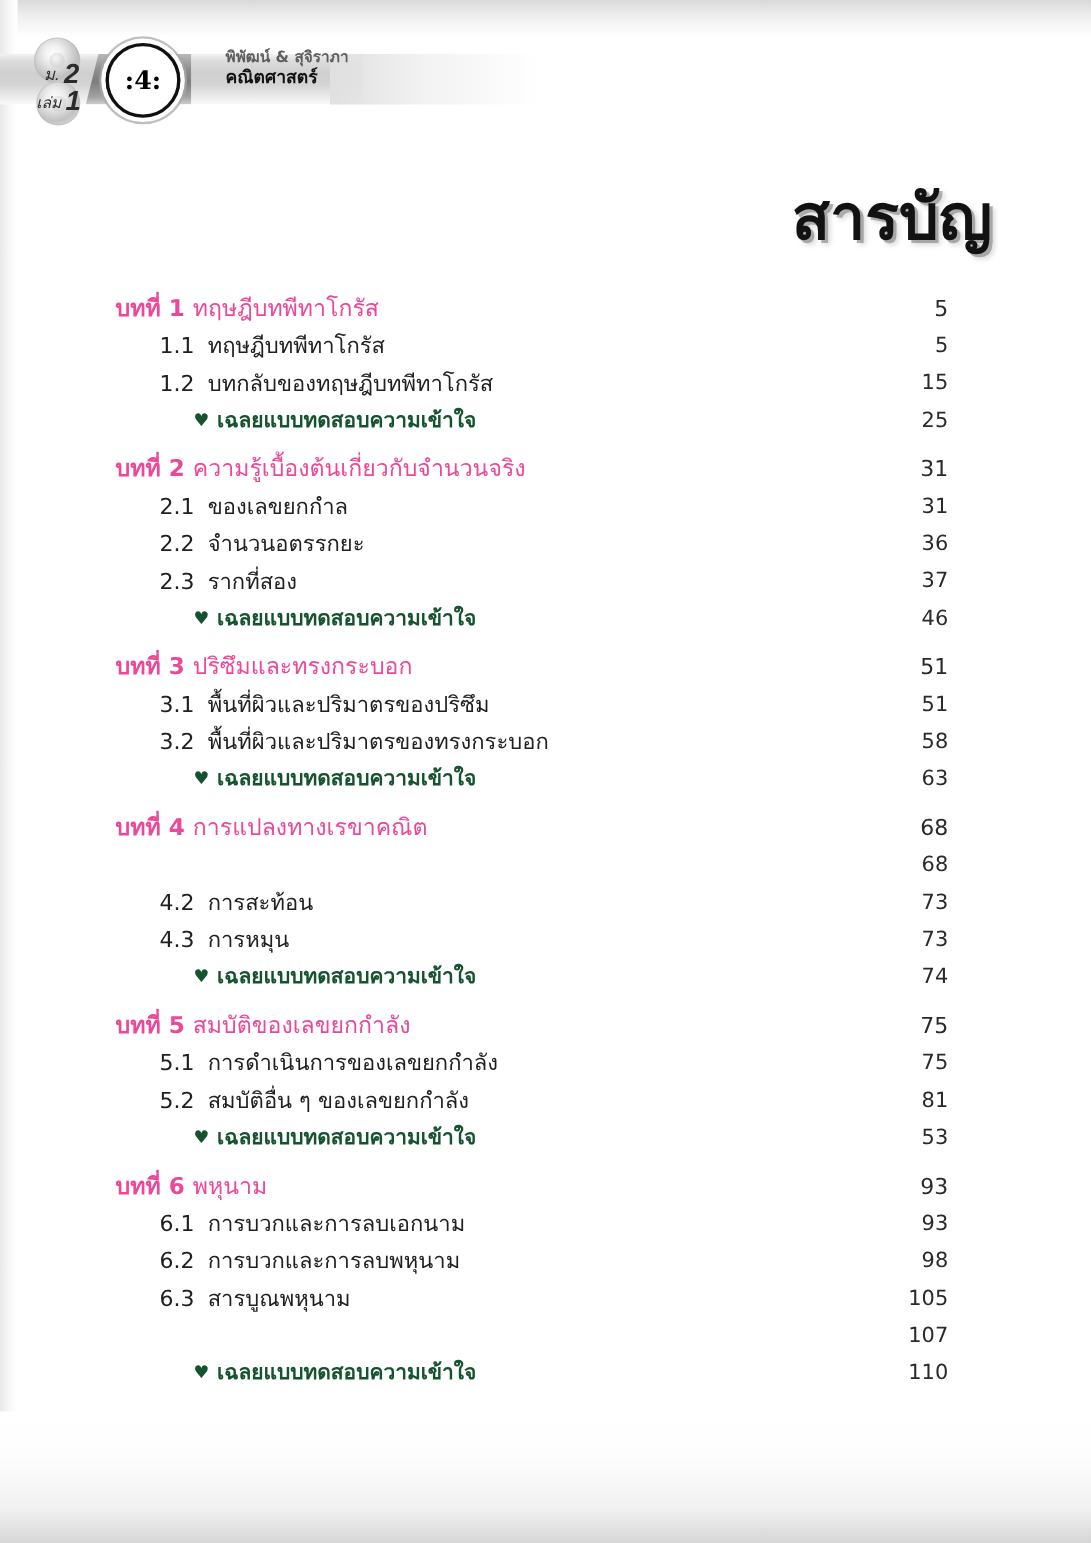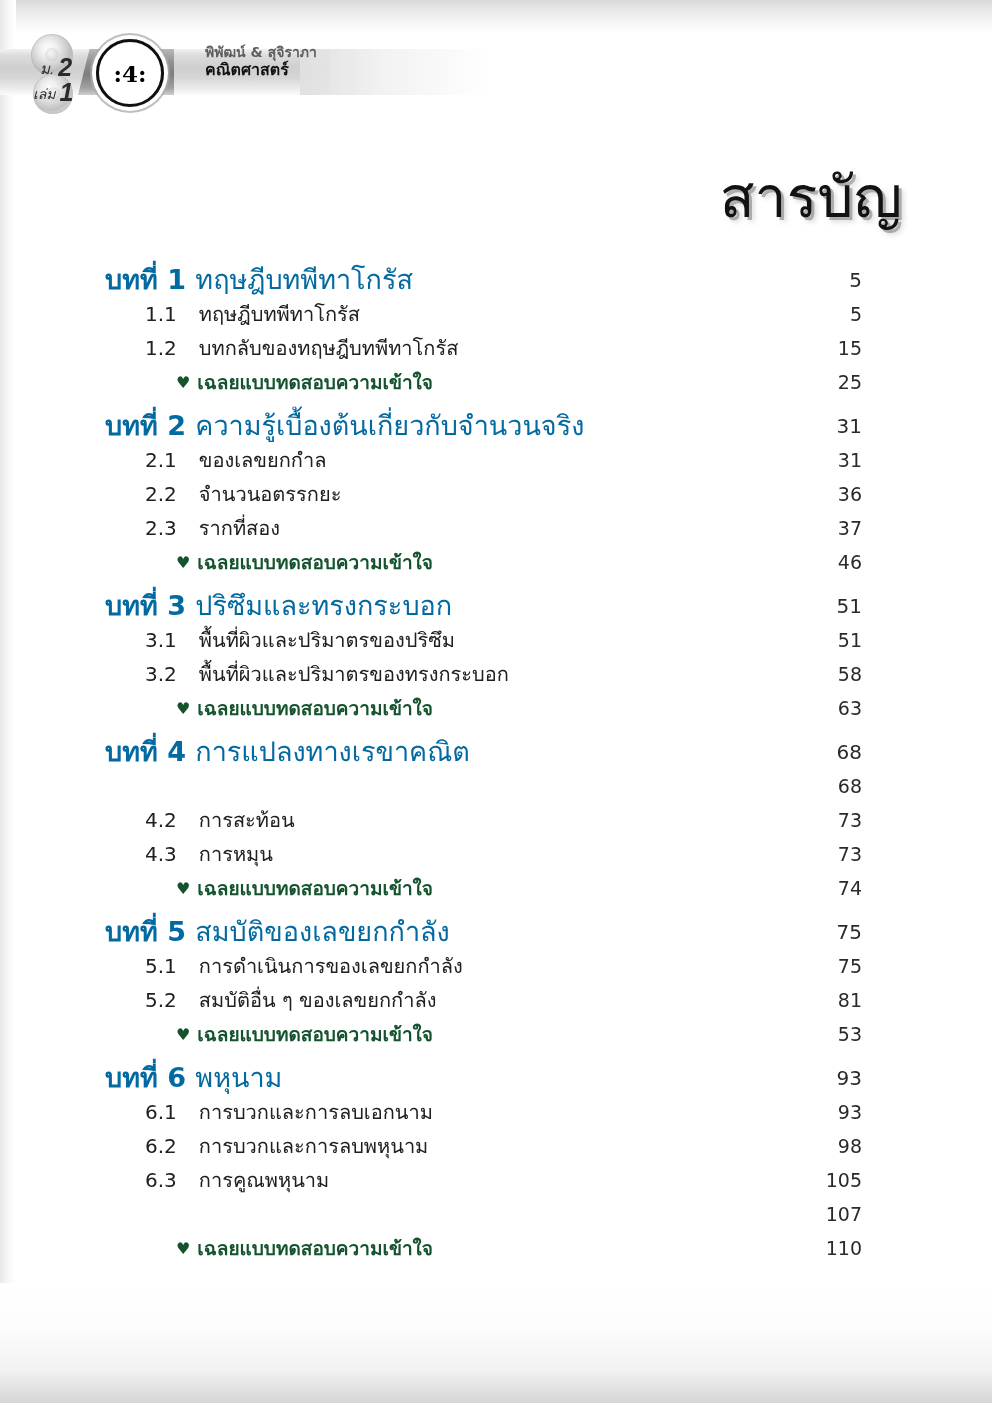--- a/index.html
+++ b/index.html
@@ -143,21 +143,21 @@
     line-height: 1.15;
     margin-top: 1px;
     white-space: nowrap;
   }
 
   
   .page-title {
     position: absolute;
     right: 90px; top: 152px;
     font-size: 57px;
-    font-weight: 400;
+    font-weight: 700;
     color: #121212;
     letter-spacing: 0px;
     text-shadow: 3px 3px 0 rgba(120,120,120,0.55), 5px 5px 5px rgba(150,150,150,0.35);
     white-space: nowrap;
   }
 
   
   .toc {
     position: absolute;
     left: 0; top: 263px;
@@ -178,28 +178,28 @@
     position: absolute;
     right: 130px;
     top: 0;
     width: 70px;
     text-align: right;
     font-size: 19px;
     color: #2a2a2a;
     font-family: "DejaVu Sans", "Liberation Sans", sans-serif;
   }
 
-  .row-chapter .toc-label { left: 105px; font-size: 27px; color: #0369a1; }
+  .row-chapter .toc-label { left: 105px; font-size: 21px; color: #ec4899; }
   .row-chapter .chap-word { font-weight: 700; }
   .row-chapter .chap-num { font-weight: 700; }
   .row-chapter .chap-title { font-weight: 400; }
   .row-chapter .toc-page { font-size: 20px; }
 
   .row-section .toc-label { left: 145px; font-size: 20px; color: #202020; font-weight: 400; }
-  .row-section .sec-num { margin-right: 22px; }
+  .row-section .sec-num { margin-right: 12px; }
 
   .row-answer .toc-label { left: 176px; font-size: 19px; color: #14532d; font-weight: 700; }
   .row-answer .heart { font-size: 16px; margin-right: 7px; vertical-align: 1px; }
 
   .chapter-group { margin-bottom: 0; }
   .chapter-gap { height: 10px; }
 </style>
 </head>
 <body>
 
@@ -339,21 +339,21 @@
       </div>
       <div class="toc-row row-section">
         <span class="toc-label"><span class="sec-num">6.1</span><span>การบวกและการลบเอกนาม</span></span>
         <span class="toc-page">93</span>
       </div>
       <div class="toc-row row-section">
         <span class="toc-label"><span class="sec-num">6.2</span><span>การบวกและการลบพหุนาม</span></span>
         <span class="toc-page">98</span>
       </div>
       <div class="toc-row row-section">
-        <span class="toc-label"><span class="sec-num">6.3</span><span>การคูณพหุนาม</span></span>
+        <span class="toc-label"><span class="sec-num">6.3</span><span>สารบูณพหุนาม</span></span>
         <span class="toc-page">105</span>
       </div>
       <div class="toc-row row-section">
         <span class="toc-page">107</span>
       </div>
       <div class="toc-row row-answer">
         <span class="toc-label"><span class="heart">♥</span><span>เฉลยแบบทดสอบความเข้าใจ</span></span>
         <span class="toc-page">110</span>
       </div>
     </div>

